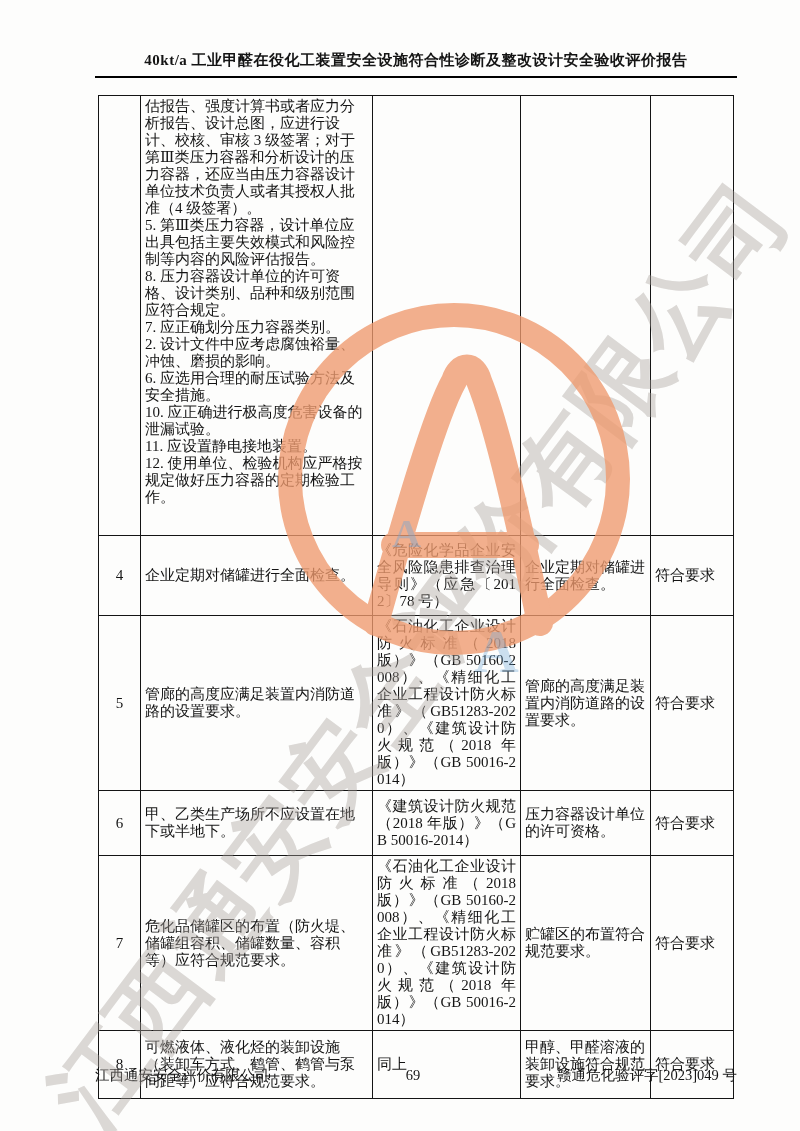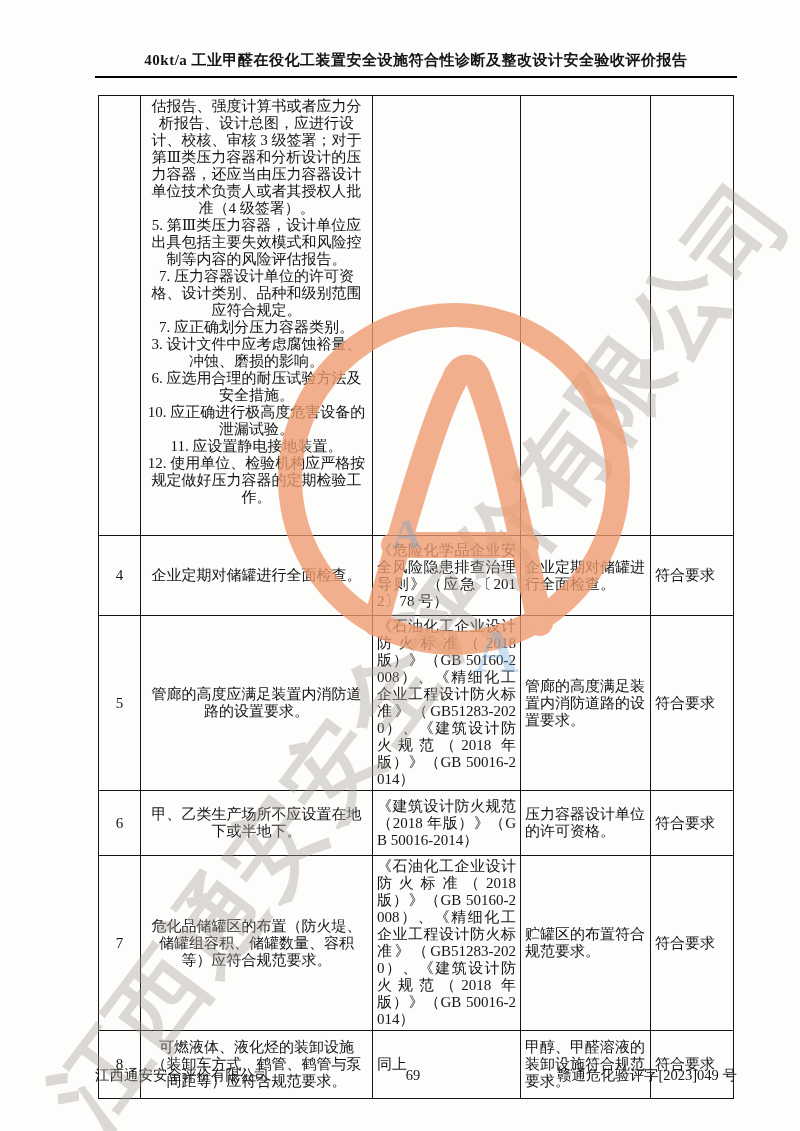--- a/index.html
+++ b/index.html
@@ -22,21 +22,21 @@
     border-collapse:collapse; table-layout:fixed;
   }
   table.compliance td {
     border:1.5px solid #141414;
     padding:2px 4px;
     font-size:15px; line-height:17px;
     vertical-align:middle;
     word-break:break-all;
   }
   td.c-no   { text-align:center; }
-  td.c-req  { text-align:center; }
+  td.c-req  { text-align:left; }
   td.c-std  { text-align:justify; }
   td.c-act  { text-align:left; }
   td.c-con  { text-align:left; }
   tr.row-cont td { vertical-align:top; }
   td.c-req p { margin:0; }
   
   .footer {
     position:absolute; top:1066px; left:95px; width:642px;
     display:flex; justify-content:space-between; align-items:baseline;
     font-size:14.5px;
@@ -79,23 +79,23 @@
         <col style="width:148px">
         <col style="width:130px">
         <col style="width:83px">
     </colgroup>
     <tbody>
       <tr class="row-cont" style="height:440px">
         <td class="c-no"></td>
         <td class="c-req">
           <p>估报告、强度计算书或者应力分析报告、设计总图，应进行设计、校核、审核 3 级签署；对于第Ⅲ类压力容器和分析设计的压力容器，还应当由压力容器设计单位技术负责人或者其授权人批准（4 级签署）。</p>
           <p>5. 第Ⅲ类压力容器，设计单位应出具包括主要失效模式和风险控制等内容的风险评估报告。</p>
-          <p>7. 压力容器设计单位的许可资格、设计类别、品种和级别范围应符合规定。</p>
+          <p>8. 压力容器设计单位的许可资格、设计类别、品种和级别范围应符合规定。</p>
           <p>7. 应正确划分压力容器类别。</p>
-          <p>3. 设计文件中应考虑腐蚀裕量、冲蚀、磨损的影响。</p>
+          <p>2. 设计文件中应考虑腐蚀裕量、冲蚀、磨损的影响。</p>
           <p>6. 应选用合理的耐压试验方法及安全措施。</p>
           <p>10. 应正确进行极高度危害设备的泄漏试验。</p>
           <p>11. 应设置静电接地装置。</p>
           <p>12. 使用单位、检验机构应严格按规定做好压力容器的定期检验工作。</p>
         </td>
         <td class="c-std"></td>
         <td class="c-act"></td>
         <td class="c-con"></td>
       </tr>
 

